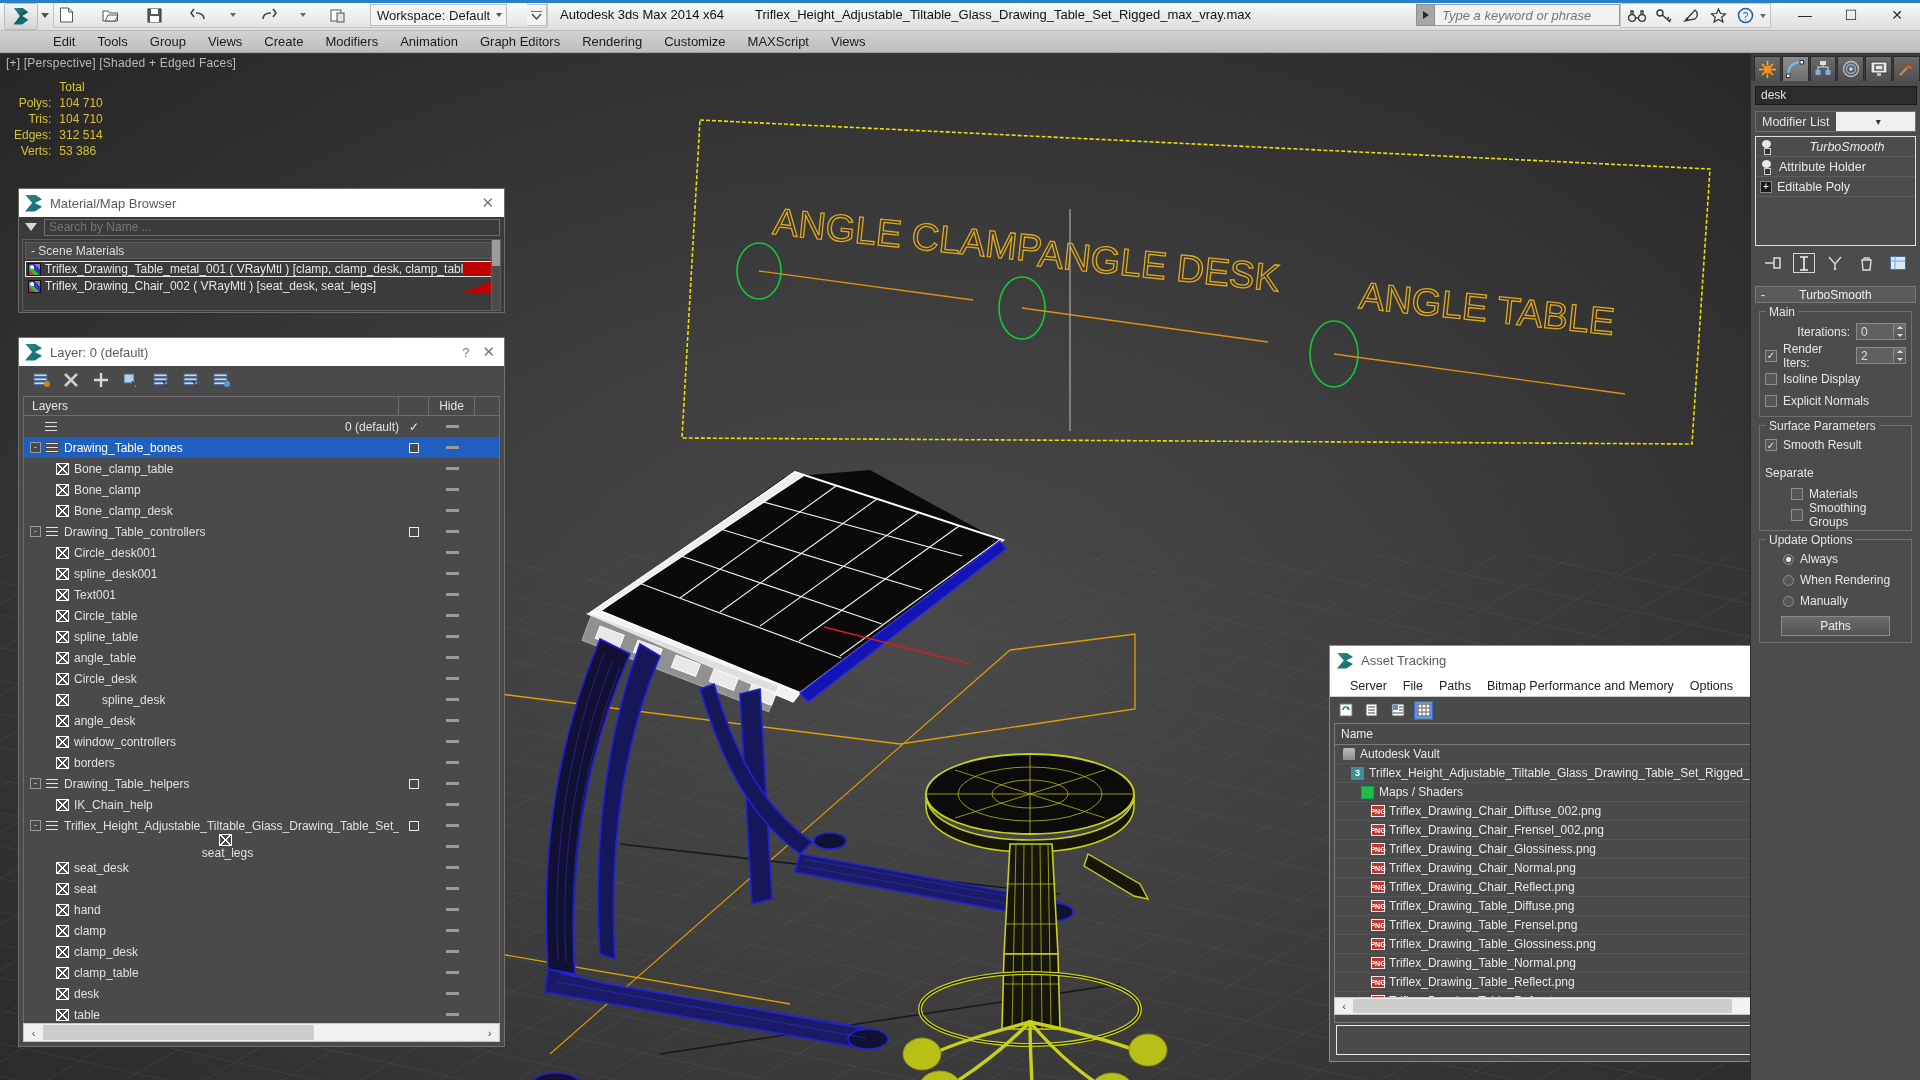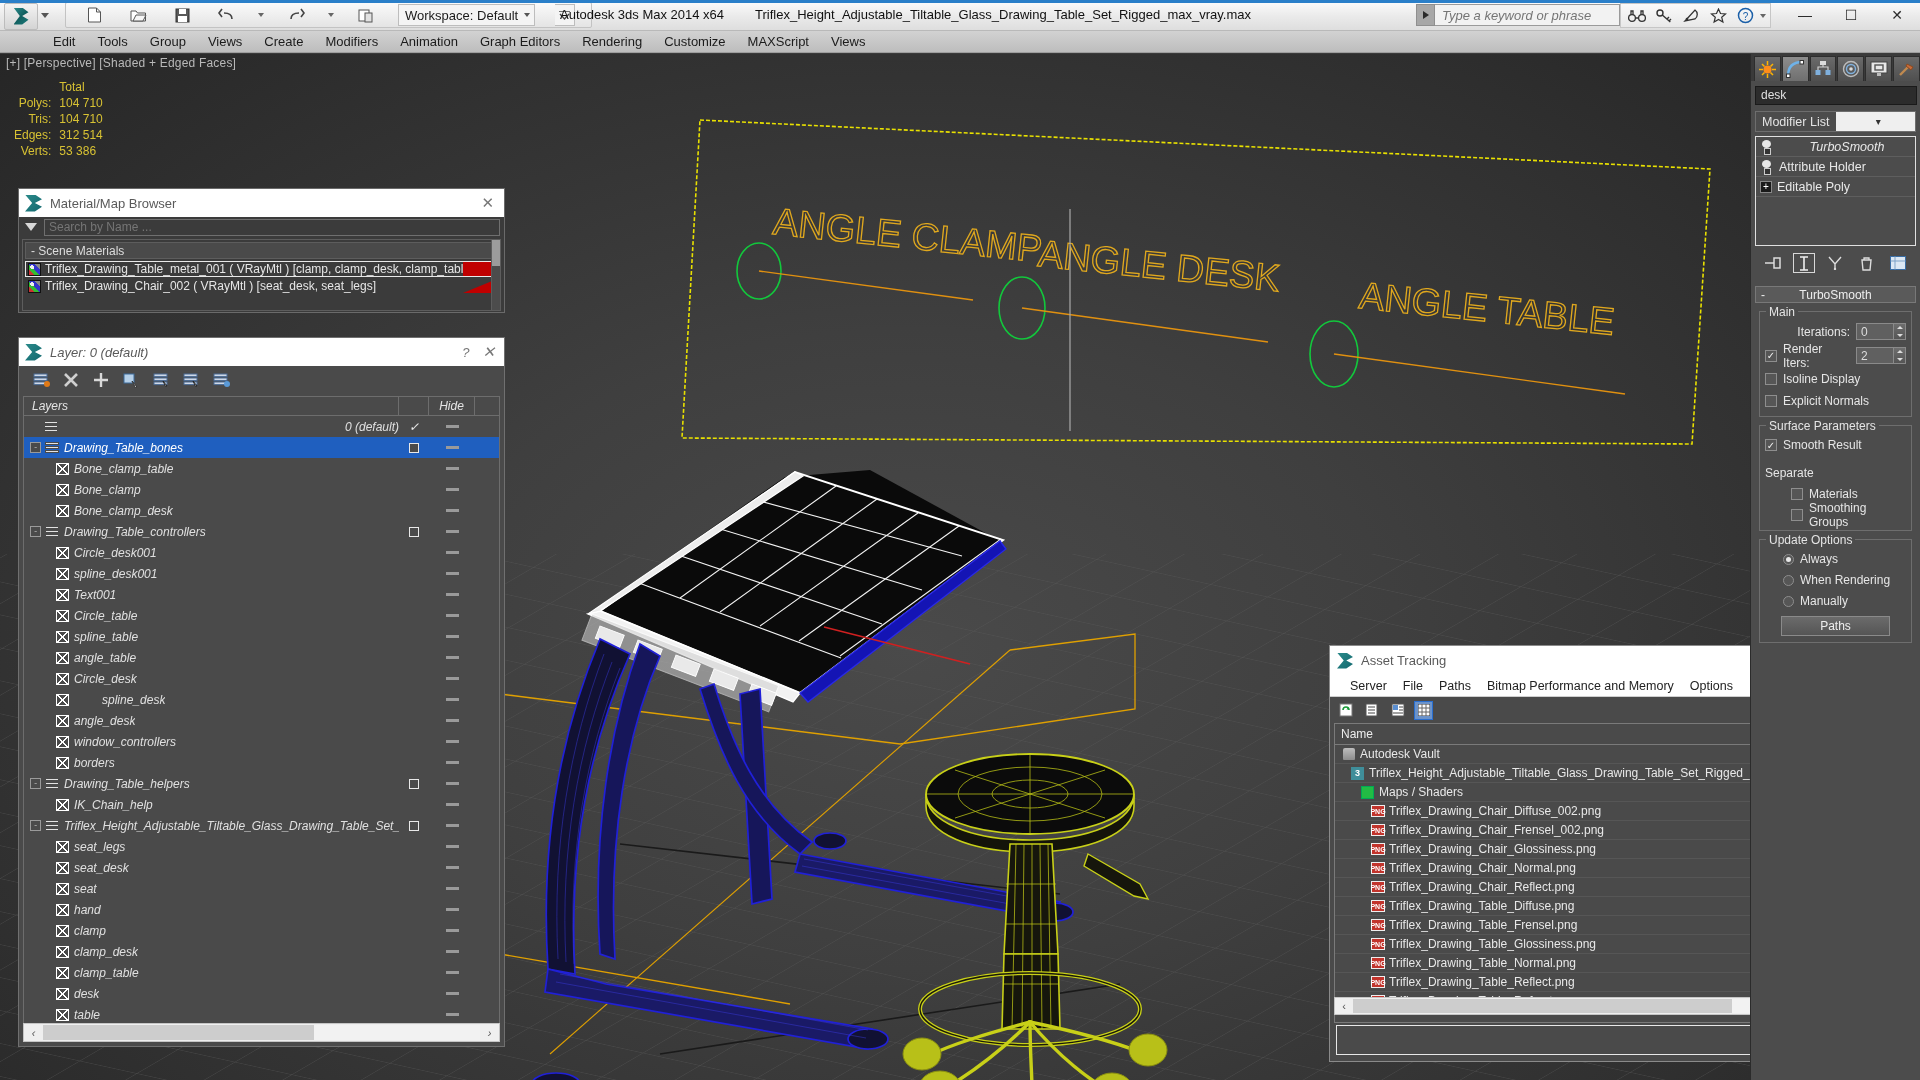--- a/index.html
+++ b/index.html
@@ -22,22 +22,22 @@
     background: linear-gradient(#f3f3f3,#d4d4d4);
     border:1px solid #bcbcbc; border-radius:2px;
     display:flex;align-items:center;justify-content:center;position:relative;
   }
   .maxlogo .glyph{
     width:15px;height:17px;
     background:linear-gradient(135deg,#2b8a8a 0%,#126060 50%,#1d7d7d 100%);
     clip-path: polygon(0% 0%,58% 0%,100% 28%,58% 50%,100% 72%,58% 100%,0% 100%,42% 50%);
   }
   .tb-arrow{width:0;height:0;border-left:4px solid transparent;border-right:4px solid transparent;border-top:5px solid #555;margin-left:3px;}
-  .qat{display:flex;align-items:center;gap:20px;margin-left:16px;height:26px;
-       background:linear-gradient(#fafafa,#e4e4e4);border:1px solid #c3c3c3;border-radius:2px;padding:0 16px;}
+  .qat{display:flex;align-items:center;gap:20px;margin-left:4px;height:26px;
+       background:linear-gradient(#fafafa,#e4e4e4);border:1px solid #c3c3c3;border-radius:2px;padding:0 0;}
   .qat-ic{width:24px;height:22px;display:flex;align-items:center;justify-content:center;color:#3d3d3d;font-size:15px;}
   .qat-sep{width:0;height:0;border-left:3.5px solid transparent;border-right:3.5px solid transparent;border-top:4px solid #666;}
   .ws-box{display:flex;align-items:center;height:22px;border:1px solid #bdbdbd;background:#f4f4f4;
           padding:0 4px 0 6px;font-size:13px;color:#1a1a1a;gap:6px;}
   .ws-box .cv{width:0;height:0;border-left:3.5px solid transparent;border-right:3.5px solid transparent;border-top:4px solid #555;}
   .ws-drop{width:20px;height:22px;display:flex;align-items:center;justify-content:center;
            border:1px solid #bdbdbd;border-left:none;background:#f4f4f4;}
   #app-title{position:absolute;left:560px;top:7px;font-size:13px;color:#111;white-space:nowrap;}
   #file-title{position:absolute;left:755px;top:7px;font-size:13px;color:#111;white-space:nowrap;}
   #searchwrap{position:absolute;left:1416px;top:4px;display:flex;align-items:center;height:22px;}
@@ -96,21 +96,21 @@
                radial-gradient(circle at 30% 30%, #eee 0 2px, transparent 2px),
                linear-gradient(45deg,#c33 0 25%,#3b3 25% 50%,#33c 50% 75%,#888 75% 100%);
              border:1px solid #111;}
   .mb-redtag{position:absolute;right:0;top:0;height:100%;width:34px;background:#c00000;}
   .mb-redtag.tri{clip-path:polygon(100% 0,100% 100%,0 100%);}
   .mb-scroll{position:absolute;right:0;top:0;width:9px;height:100%;background:#4c4c4c;border-left:1px solid #5d5d5d;}
   .mb-scroll .thumb{width:100%;height:26px;background:#9c9c9c;}
 
   
   #layerpanel{position:absolute;left:18px;top:337px;width:487px;height:710px;
-              background:#4a4a4a;border:1px solid #707070;font-style:italic;}
+              background:#4a4a4a;border:1px solid #707070;}
   .lp-title{height:28px;background:#fff;display:flex;align-items:center;padding:0 6px;}
   .lp-ttl{font-size:13px;color:#5a5a5a;flex:1;}
   .lp-q{font-size:13px;color:#777;padding:0 13px;}
   .lp-x{font-size:15px;color:#777;padding-right:3px;}
   .lp-tools{height:28px;display:flex;align-items:center;gap:10px;padding-left:12px;background:#4a4a4a;}
   .lp-tool{width:20px;height:20px;display:flex;align-items:center;justify-content:center;position:relative;}
   .lp-list{margin:2px 4px;border:1px solid #6d6d6d;background:#4a4a4a;height:640px;overflow:hidden;position:relative;}
   .lh{height:19px;background:#4a4a4a;display:flex;align-items:center;border-bottom:1px solid #6d6d6d;font-size:12px;color:#e4e4e4;}
   .lh .c1{flex:1;padding-left:8px;border-right:1px solid #6d6d6d;height:100%;line-height:19px;}
   .lh .c2{width:30px;border-right:1px solid #6d6d6d;height:100%;}
@@ -856,21 +856,21 @@
           </div>
           <div class="colB">
             <span class="sqbox"></span>
           </div>
           <div class="colH">
             <span class="dash"></span>
           </div>
           <div class="colE"></div>
         </div>
         <div class="lrow">
-          <div class="name" style="padding-left: 32px;">
+          <div class="name" style="padding-left: 32px; flex-direction: column;">
             <span class="boxico"></span>
             <span style="overflow: hidden; text-overflow: clip;">seat_legs</span>
           </div>
           <div class="colB"></div>
           <div class="colH">
             <span class="dash"></span>
           </div>
           <div class="colE"></div>
         </div>
         <div class="lrow">

